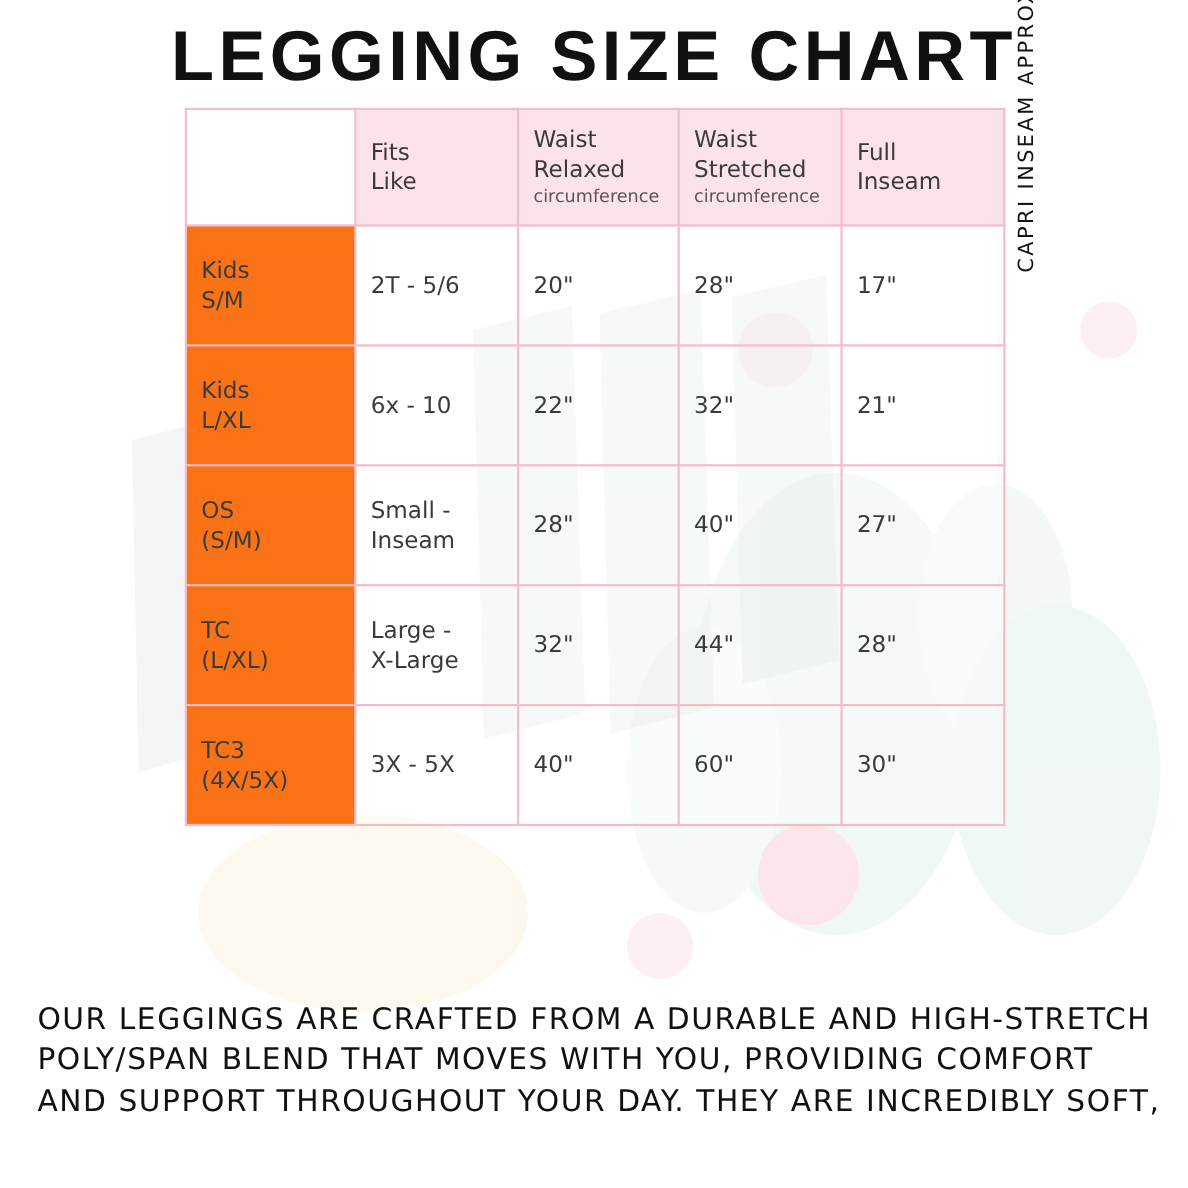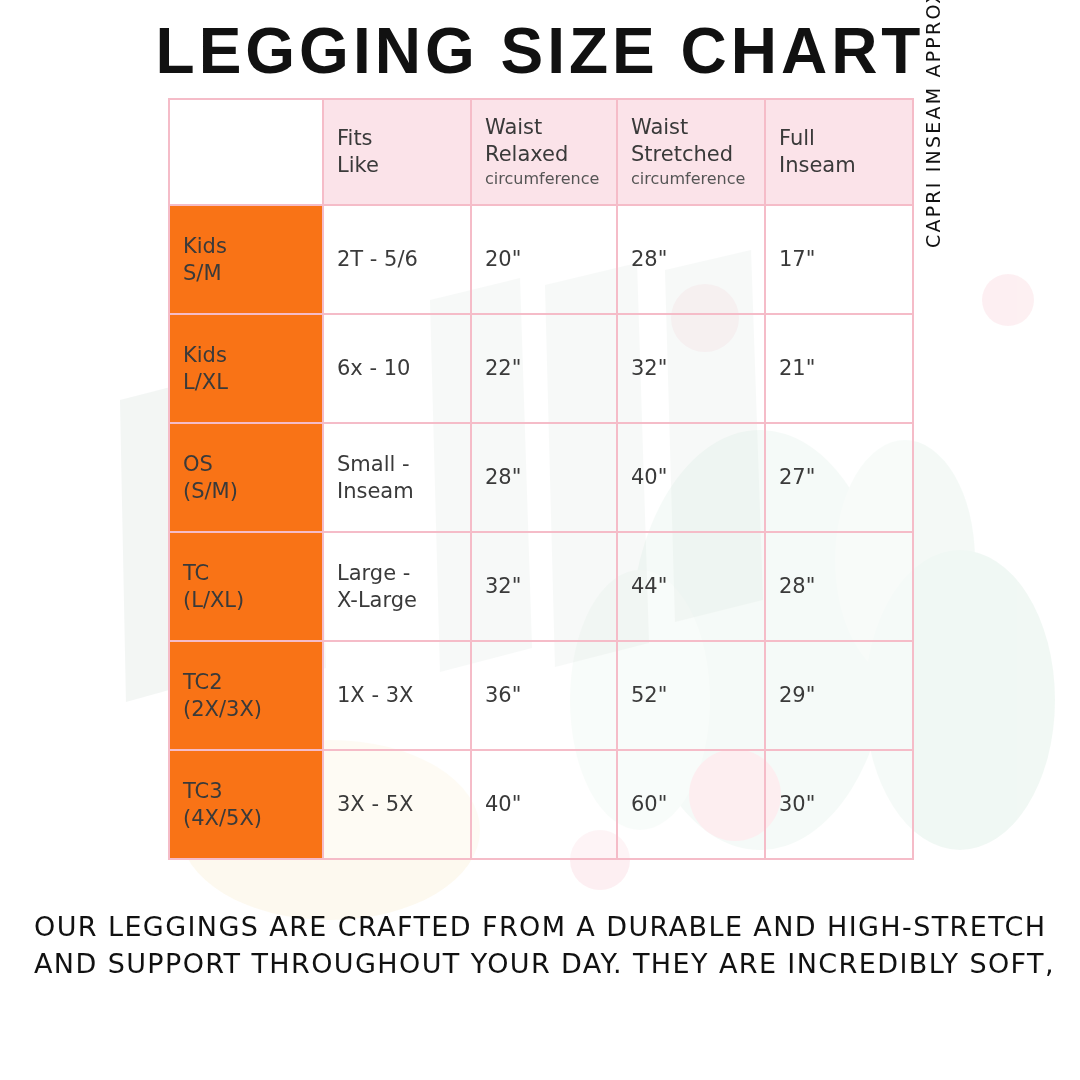--- a/index.html
+++ b/index.html
@@ -248,46 +248,34 @@
         <td class="cell">
           <span class="two-line">Large -</span>
           <span class="two-line">X-Large</span>
         </td>
         <td class="cell">32"</td>
         <td class="cell">44"</td>
         <td class="cell">28"</td>
       </tr>
       <tr>
         <td class="row-head">
-          <span>TC2</span><br>
-          <span>(2X/3X)</span>
-        </td>
-        <td class="cell">
-          <span class="two-line">1X - 3X</span>
-          <span class="two-line"></span>
-        </td>
-        <td class="cell">36"</td>
-        <td class="cell">52"</td>
-        <td class="cell">29"</td>
-      </tr>
-      <tr>
-        <td class="row-head">
           <span>TC3</span><br>
           <span>(4X/5X)</span>
         </td>
         <td class="cell">
           <span class="two-line">3X - 5X</span>
           <span class="two-line"></span>
         </td>
         <td class="cell">40"</td>
         <td class="cell">60"</td>
         <td class="cell">30"</td>
       </tr>
     </tbody>
   </table>
 </div>
 
 <div id="side-note">CAPRI INSEAM APPROX 8 INCHES SHORTER</div>
 
 <div id="footer-text">
   <span class="line">OUR LEGGINGS ARE CRAFTED FROM A DURABLE AND HIGH-STRETCH</span>
+  <span class="line">POLY/SPAN BLEND THAT MOVES WITH YOU, PROVIDING COMFORT</span>
   <span class="line">AND SUPPORT THROUGHOUT YOUR DAY. THEY ARE INCREDIBLY SOFT,</span>
 </div>
 
 </body></html>

